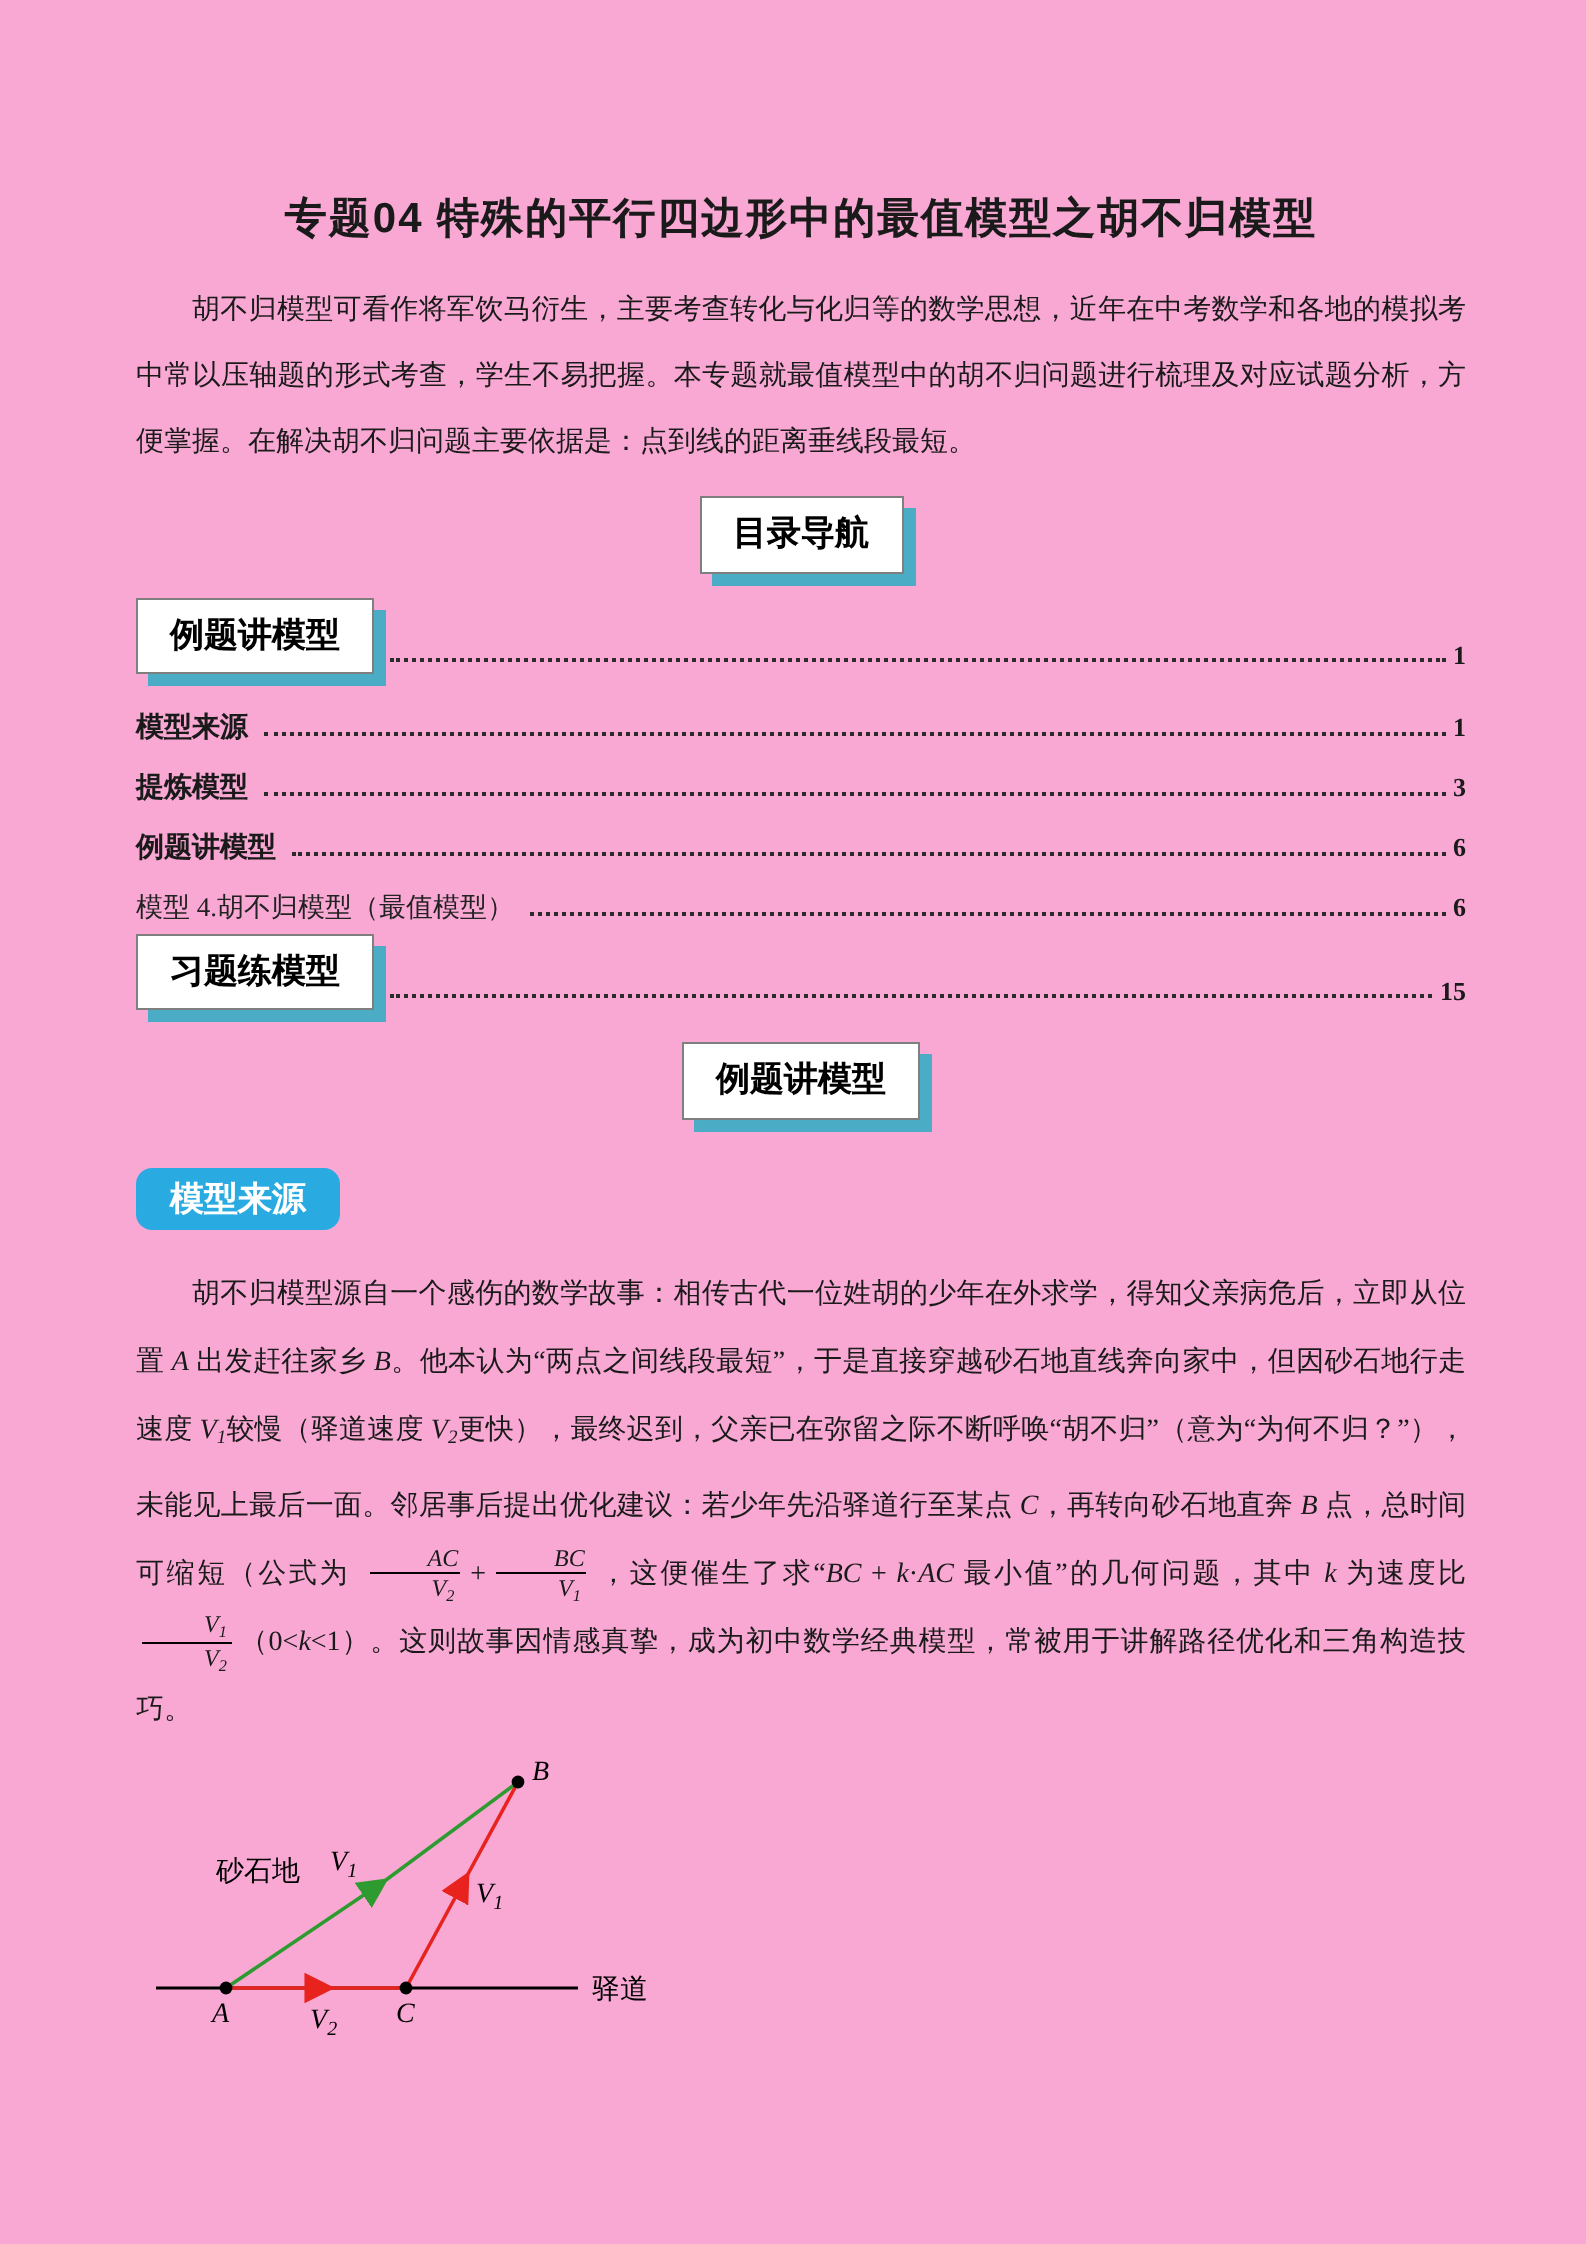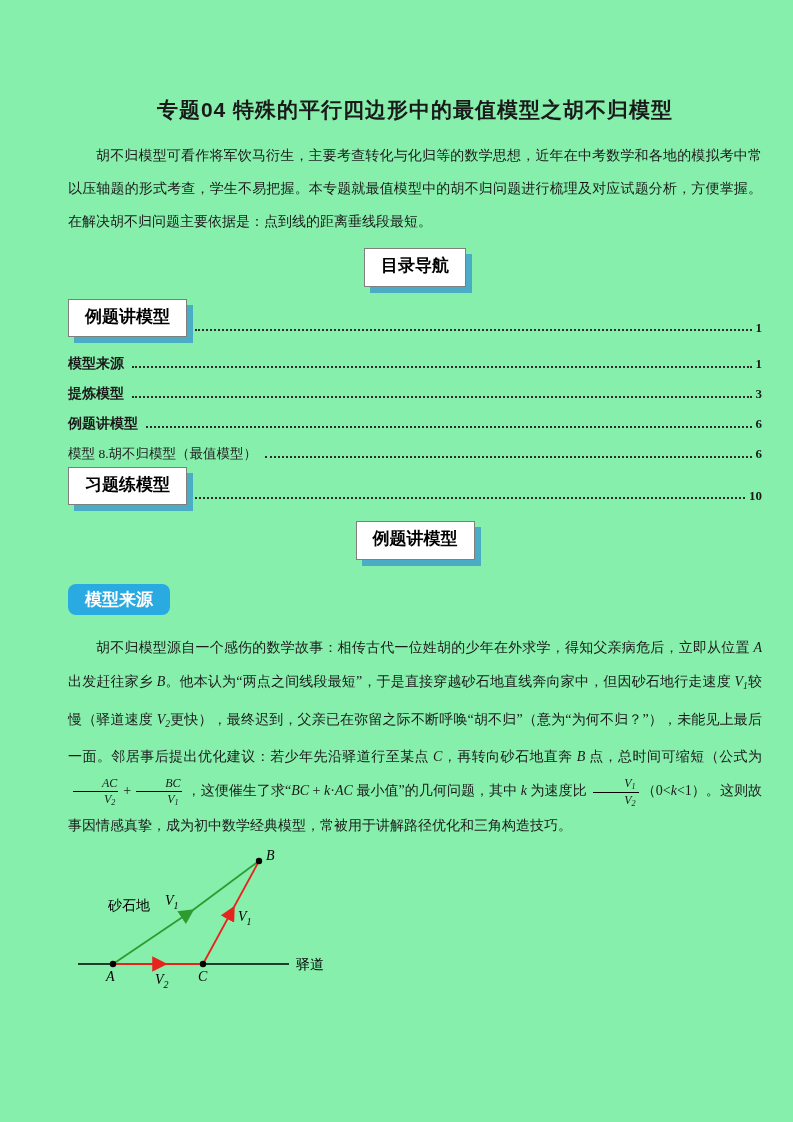--- a/index.html
+++ b/index.html
@@ -7,22 +7,22 @@
     --blue:#29ABE2;
     --green:#2e9b30;
     --red:#e8231d;
     --ink:#1a1a1a;
   }
   html,body{margin:0;padding:0;background:#fff;}
   .page{
     position:relative;
     width:793px;height:1122px;
     box-sizing:border-box;
-    padding:97px 31px 0 68px;
-    background:#86efac;
+    padding:97px 60px 0 68px;
+    background:#f9a8d4;
     font-family:"Liberation Serif","DejaVu Serif",serif;
     color:var(--ink);
     overflow:hidden;
   }
   h1.doc-title{
     margin:0;
     font-size:21px;
     line-height:1.25;
     font-weight:bold;
     text-align:center;
@@ -46,21 +46,21 @@
   }
   .frac .den{border-top:1px solid #000;padding:0 3px;}
   .frac .num{padding:0 3px;}
   .center-row{text-align:center;}
   .shadow-box{
     display:inline-block;
     background:#fff;
     border:1px solid #7f7f7f;
     box-shadow:6px 6px 0 var(--teal);
     padding:8px 16px;
-    font-family:Liberation Mono, monospace;
+    font-family:Liberation Sans, sans-serif;
     font-weight:bold;
     font-size:17px;
     line-height:1.2;
     color:#000;
     text-align:center;
   }
   .nav-row{margin-top:10px;}
   .toc-section-row{
     display:flex;align-items:flex-end;margin-top:12px;
   }
@@ -131,30 +131,30 @@
         <span class="toc-label b">提炼模型</span>
         <span class="leader"></span>
         <span class="toc-page">3</span>
       </div>
       <div class="toc-row">
         <span class="toc-label b">例题讲模型</span>
         <span class="leader"></span>
         <span class="toc-page">6</span>
       </div>
       <div class="toc-row">
-        <span class="toc-label r">模型 8.胡不归模型（最值模型）</span>
+        <span class="toc-label r">模型 4.胡不归模型（最值模型）</span>
         <span class="leader"></span>
         <span class="toc-page">6</span>
       </div>
     </div>
 
   <div class="toc-section-row" style="margin-top:4px;">
     <span class="shadow-box"><span>习题练模型</span></span>
     <span class="leader"></span>
-    <span class="toc-page">10</span>
+    <span class="toc-page">15</span>
   </div>
 
   <div class="center-row heading-row">
     <span class="shadow-box"><span>例题讲模型</span></span>
   </div>
 
   <div class="badge-row">
     <span class="badge">模型来源</span>
   </div>
 

